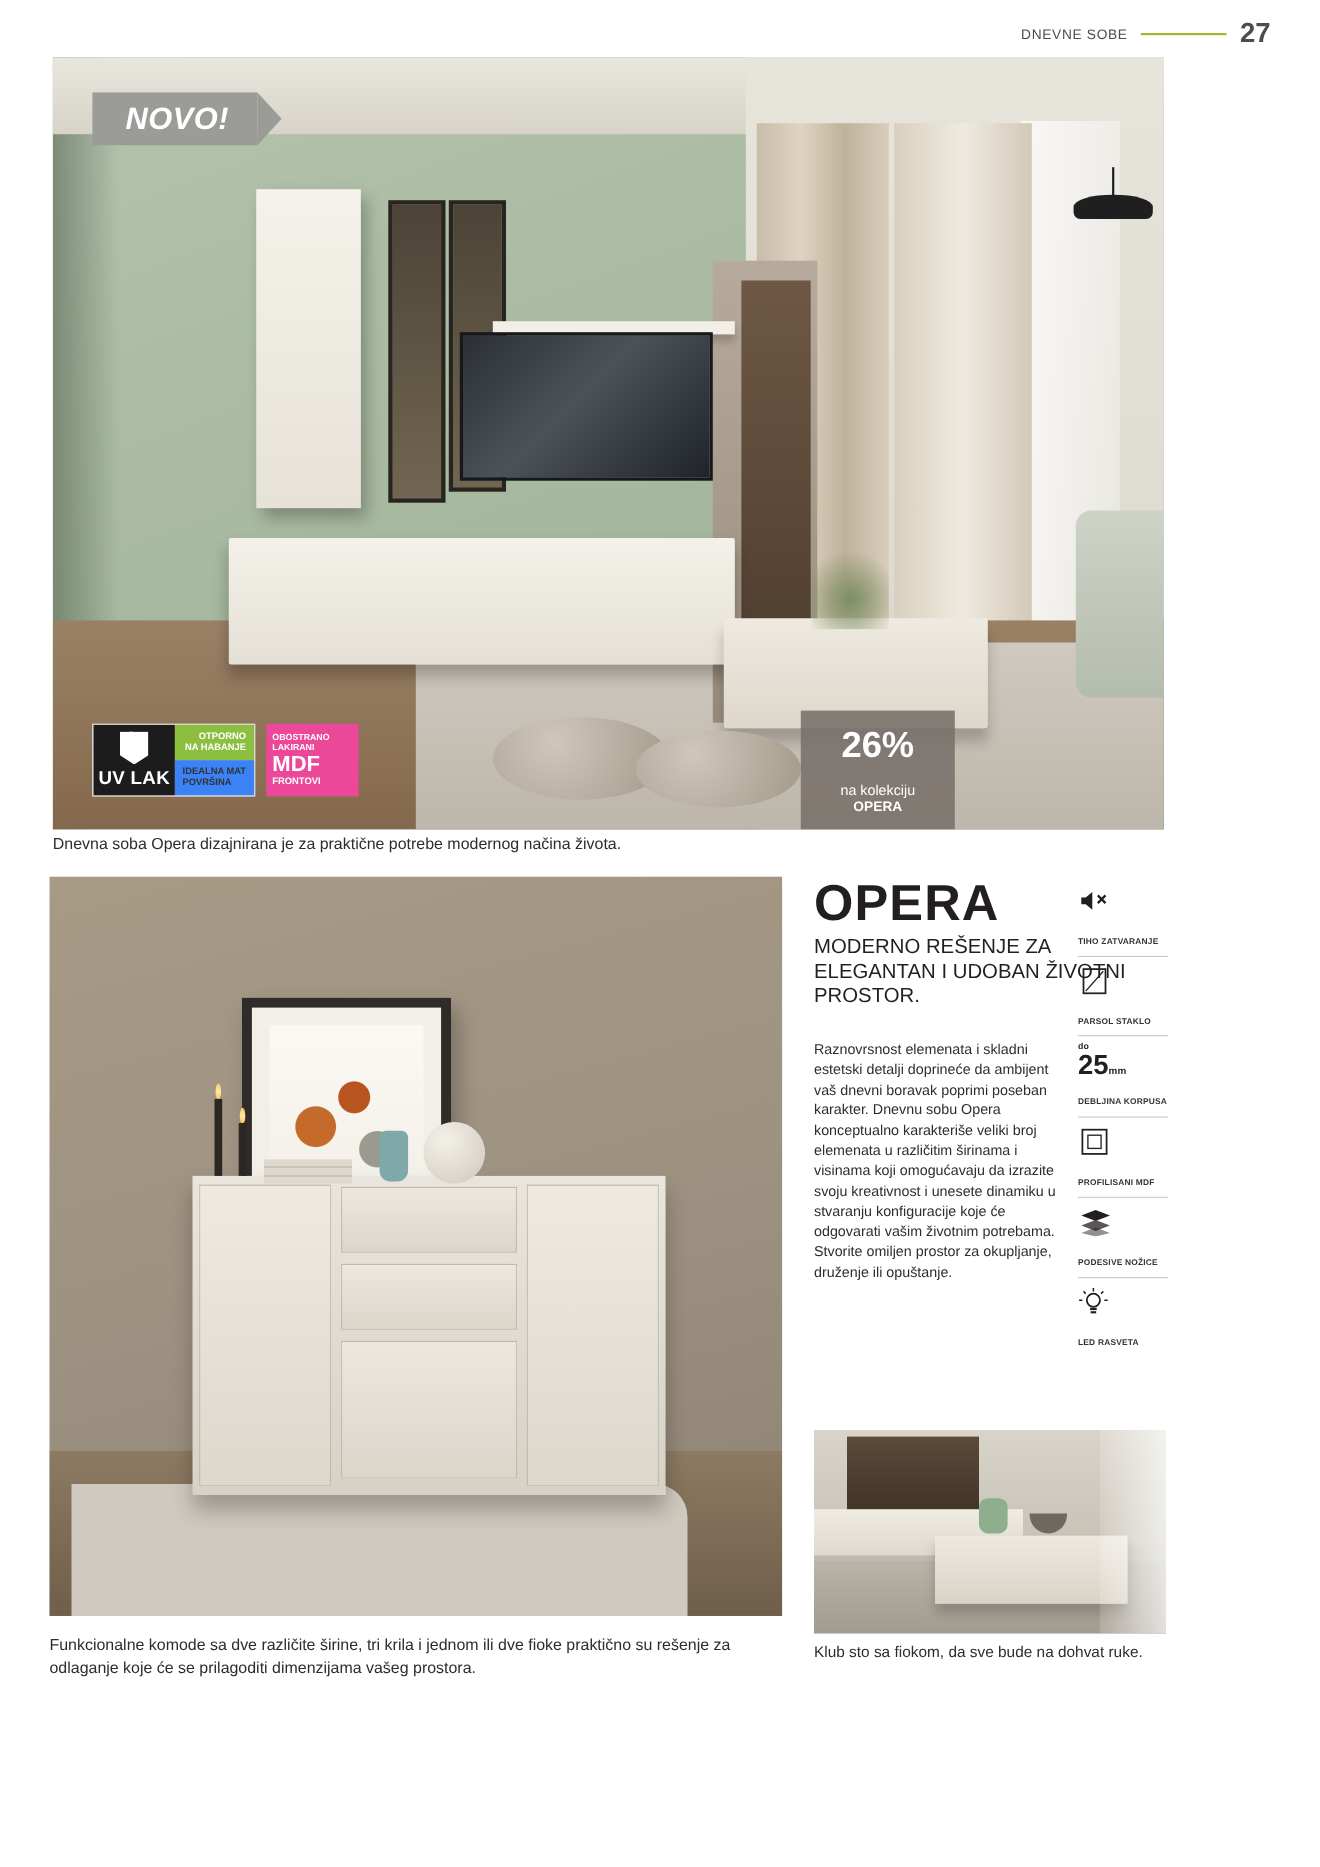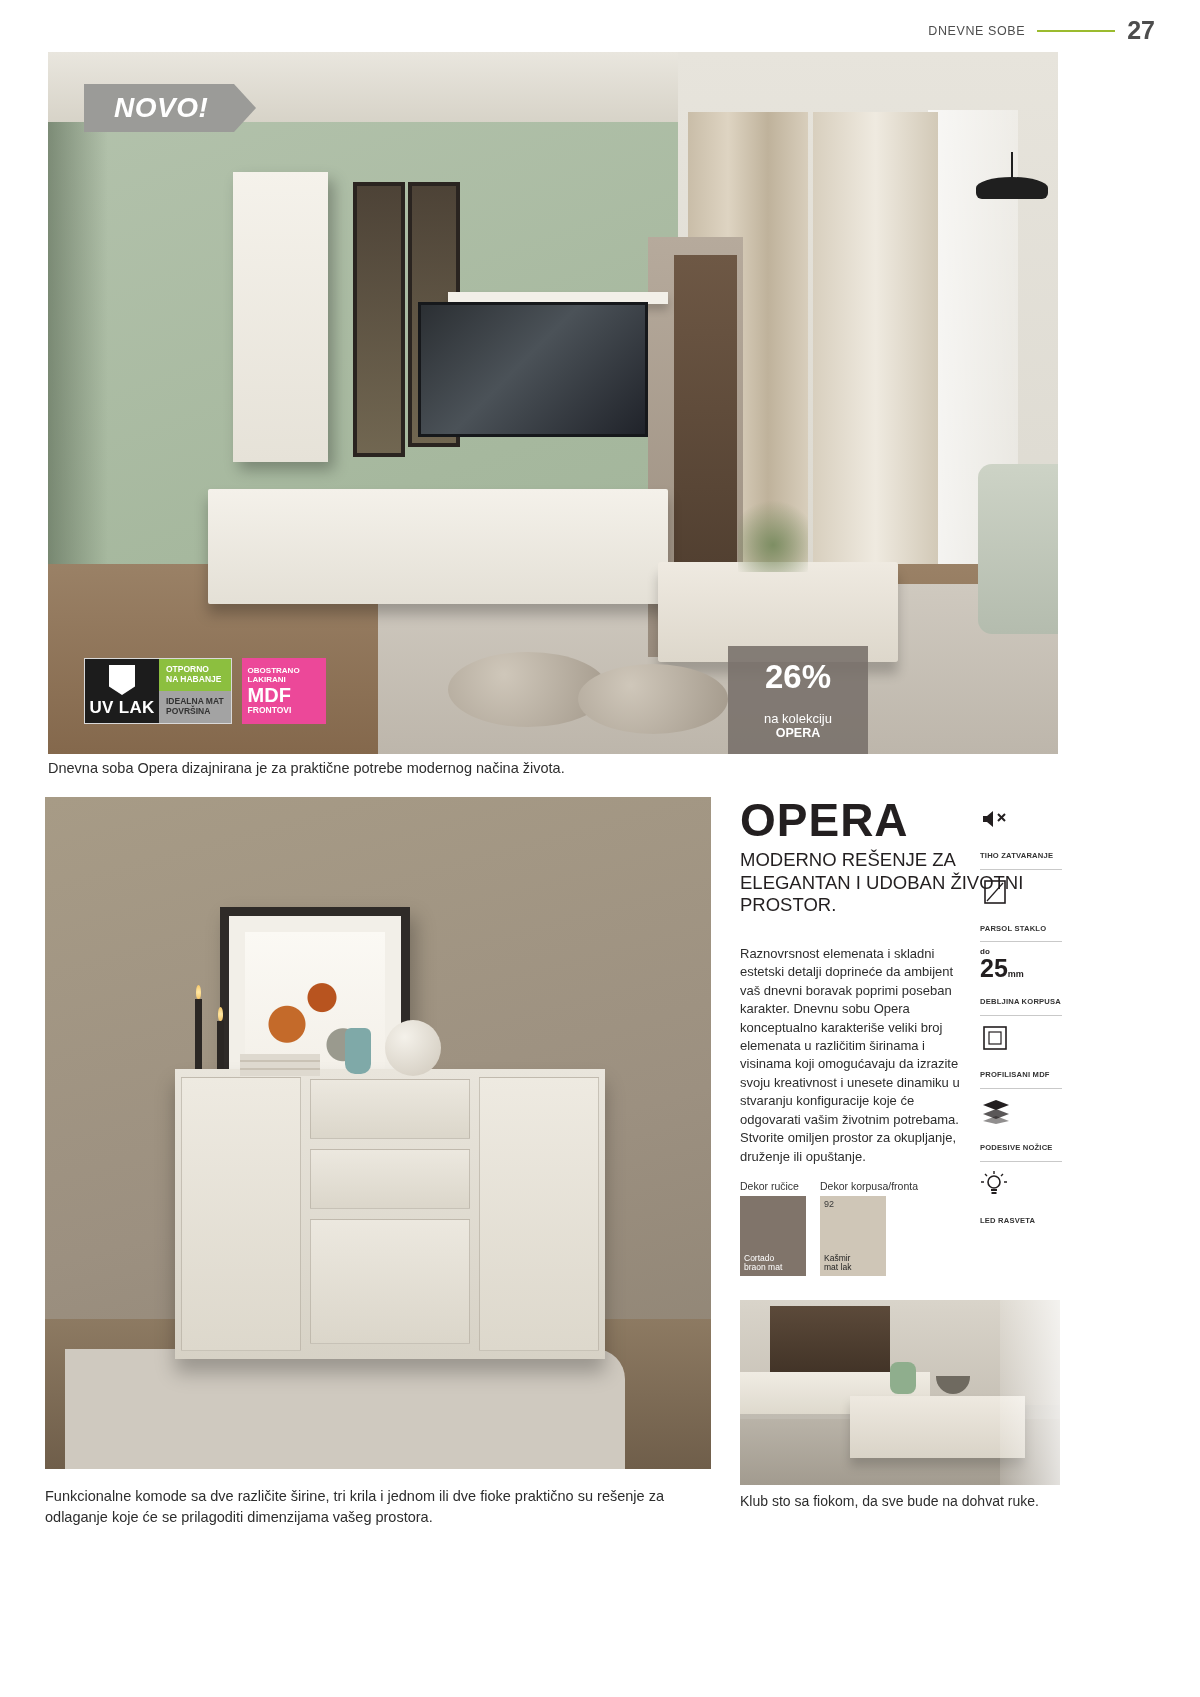--- a/index.html
+++ b/index.html
@@ -201,22 +201,22 @@
   .badge-uv .uv-left .glyph:after{
     content:""; position:absolute; left:8px; top:-6px; width:3px; height:14px;
     background:#fff; transform: rotate(35deg);
   }
   .badge-uv .uv-left .uv-text { font-size: 17px; font-weight: bold; letter-spacing:.3px;}
   .badge-uv .uv-right { display:flex; flex-direction:column; }
   .badge-uv .uv-right div {
     flex:1; padding: 4px 7px; font-size: 8.5px; font-weight: bold; line-height: 1.15;
     display:flex; flex-direction:column; justify-content:center;
   }
-  .badge-uv .uv-right .green { background:#8cbf3f; color:#ffffff; }
-  .badge-uv .uv-right .grey  { background:#a3a3a3; color:#333333; }
+  .badge-uv .uv-right .green { background:#8cbf3f; color:#ffffff;text-align:right; }
+  .badge-uv .uv-right .grey  { background:#3b82f6; color:#333333; }
 
   .badge-mdf {
     height: 66px; width: 84px; background:#ec4899; color:#ffffff;
     padding: 5px 6px; display:flex; flex-direction:column; justify-content:center;
   }
   .badge-mdf .l1 { font-size: 8px; font-weight:bold; line-height:1.05; }
   .badge-mdf .l2 { font-size: 8px; font-weight:bold; line-height:1.05; }
   .badge-mdf .big { font-size: 20px; font-weight:bold; line-height:1; margin: 1px 0;}
   .badge-mdf .l4 { font-size: 8.5px; font-weight:bold; line-height:1.05; }
 
@@ -527,41 +527,20 @@
 </div>
 
 <div class="komoda-caption">Funkcionalne komode sa dve različite širine, tri krila i jednom ili dve fioke praktično su rešenje za odlaganje koje će se prilagoditi dimenzijama vašeg prostora.</div>
 
 <div class="right-col">
   <h1 class="brand-title">OPERA</h1>
   <div class="brand-sub">MODERNO REŠENJE ZA ELEGANTAN I UDOBAN ŽIVOTNI PROSTOR.</div>
   <div class="brand-body">Raznovrsnost elemenata i skladni estetski detalji doprineće da ambijent vaš dnevni boravak poprimi poseban karakter. Dnevnu sobu Opera konceptualno karakteriše veliki broj elemenata u različitim širinama i visinama koji omogućavaju da izrazite svoju kreativnost i unesete dinamiku u stvaranju konfiguracije koje će odgovarati vašim životnim potrebama. Stvorite omiljen prostor za okupljanje, druženje ili opuštanje.</div>
 
 
-  <div class="decor-row">
-    <div class="decor-group">
-      <div class="dtitle">Dekor ručice</div>
-      <div class="swatch brown">
-        <div class="sname">
-          <div>Cortado</div>
-          <div>braon mat</div>
-        </div>
-      </div>
-    </div>
-    <div class="decor-group">
-      <div class="dtitle">Dekor korpusa/fronta</div>
-      <div class="swatch kasmir">
-        <span class="code">92</span>
-        <div class="sname">
-          <div>Kašmir</div>
-          <div>mat lak</div>
-        </div>
-      </div>
-    </div>
-  </div>
 </div>
 
 <div class="feature-rail">
 
   <div class="feature">
     <div class="ficon">
       <svg width="30" height="24" viewBox="0 0 30 24">
         <path d="M3 9h4l6-5v16l-6-5H3z" fill="#231f20"></path>
         <path d="M18 7l7 7M25 7l-7 7" stroke="#231f20" stroke-width="2" fill="none"></path>
       </svg>

